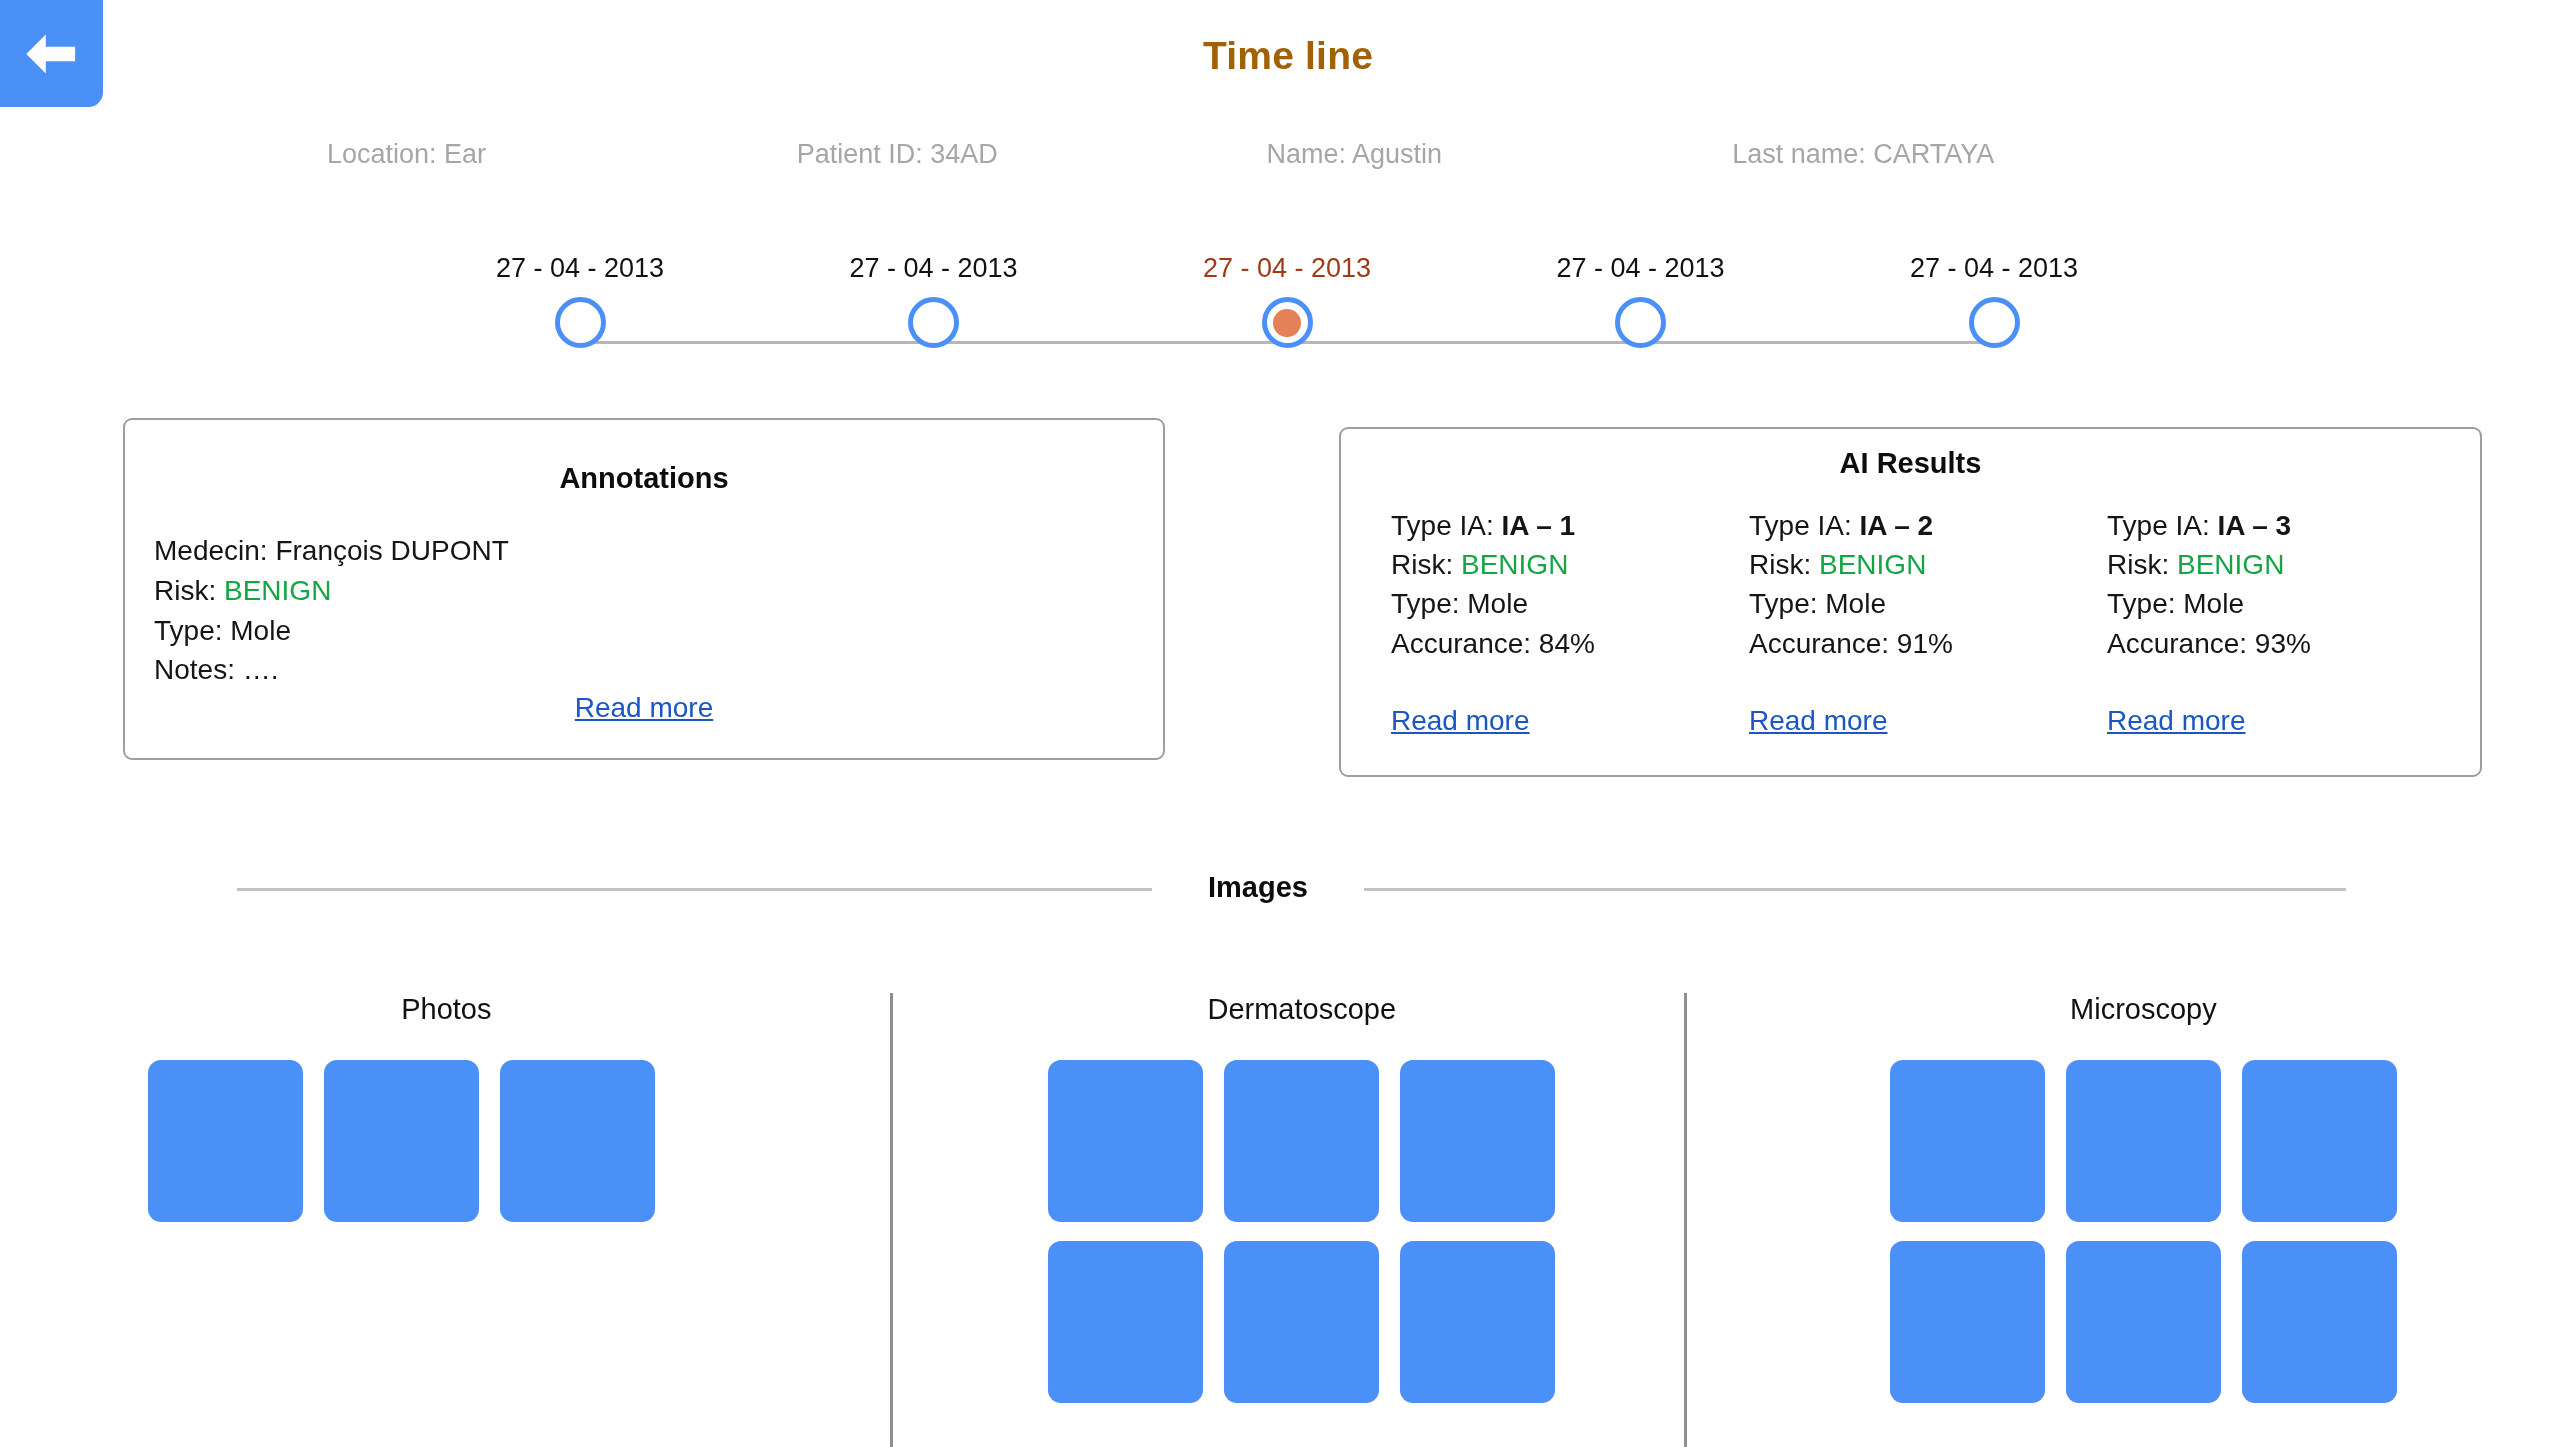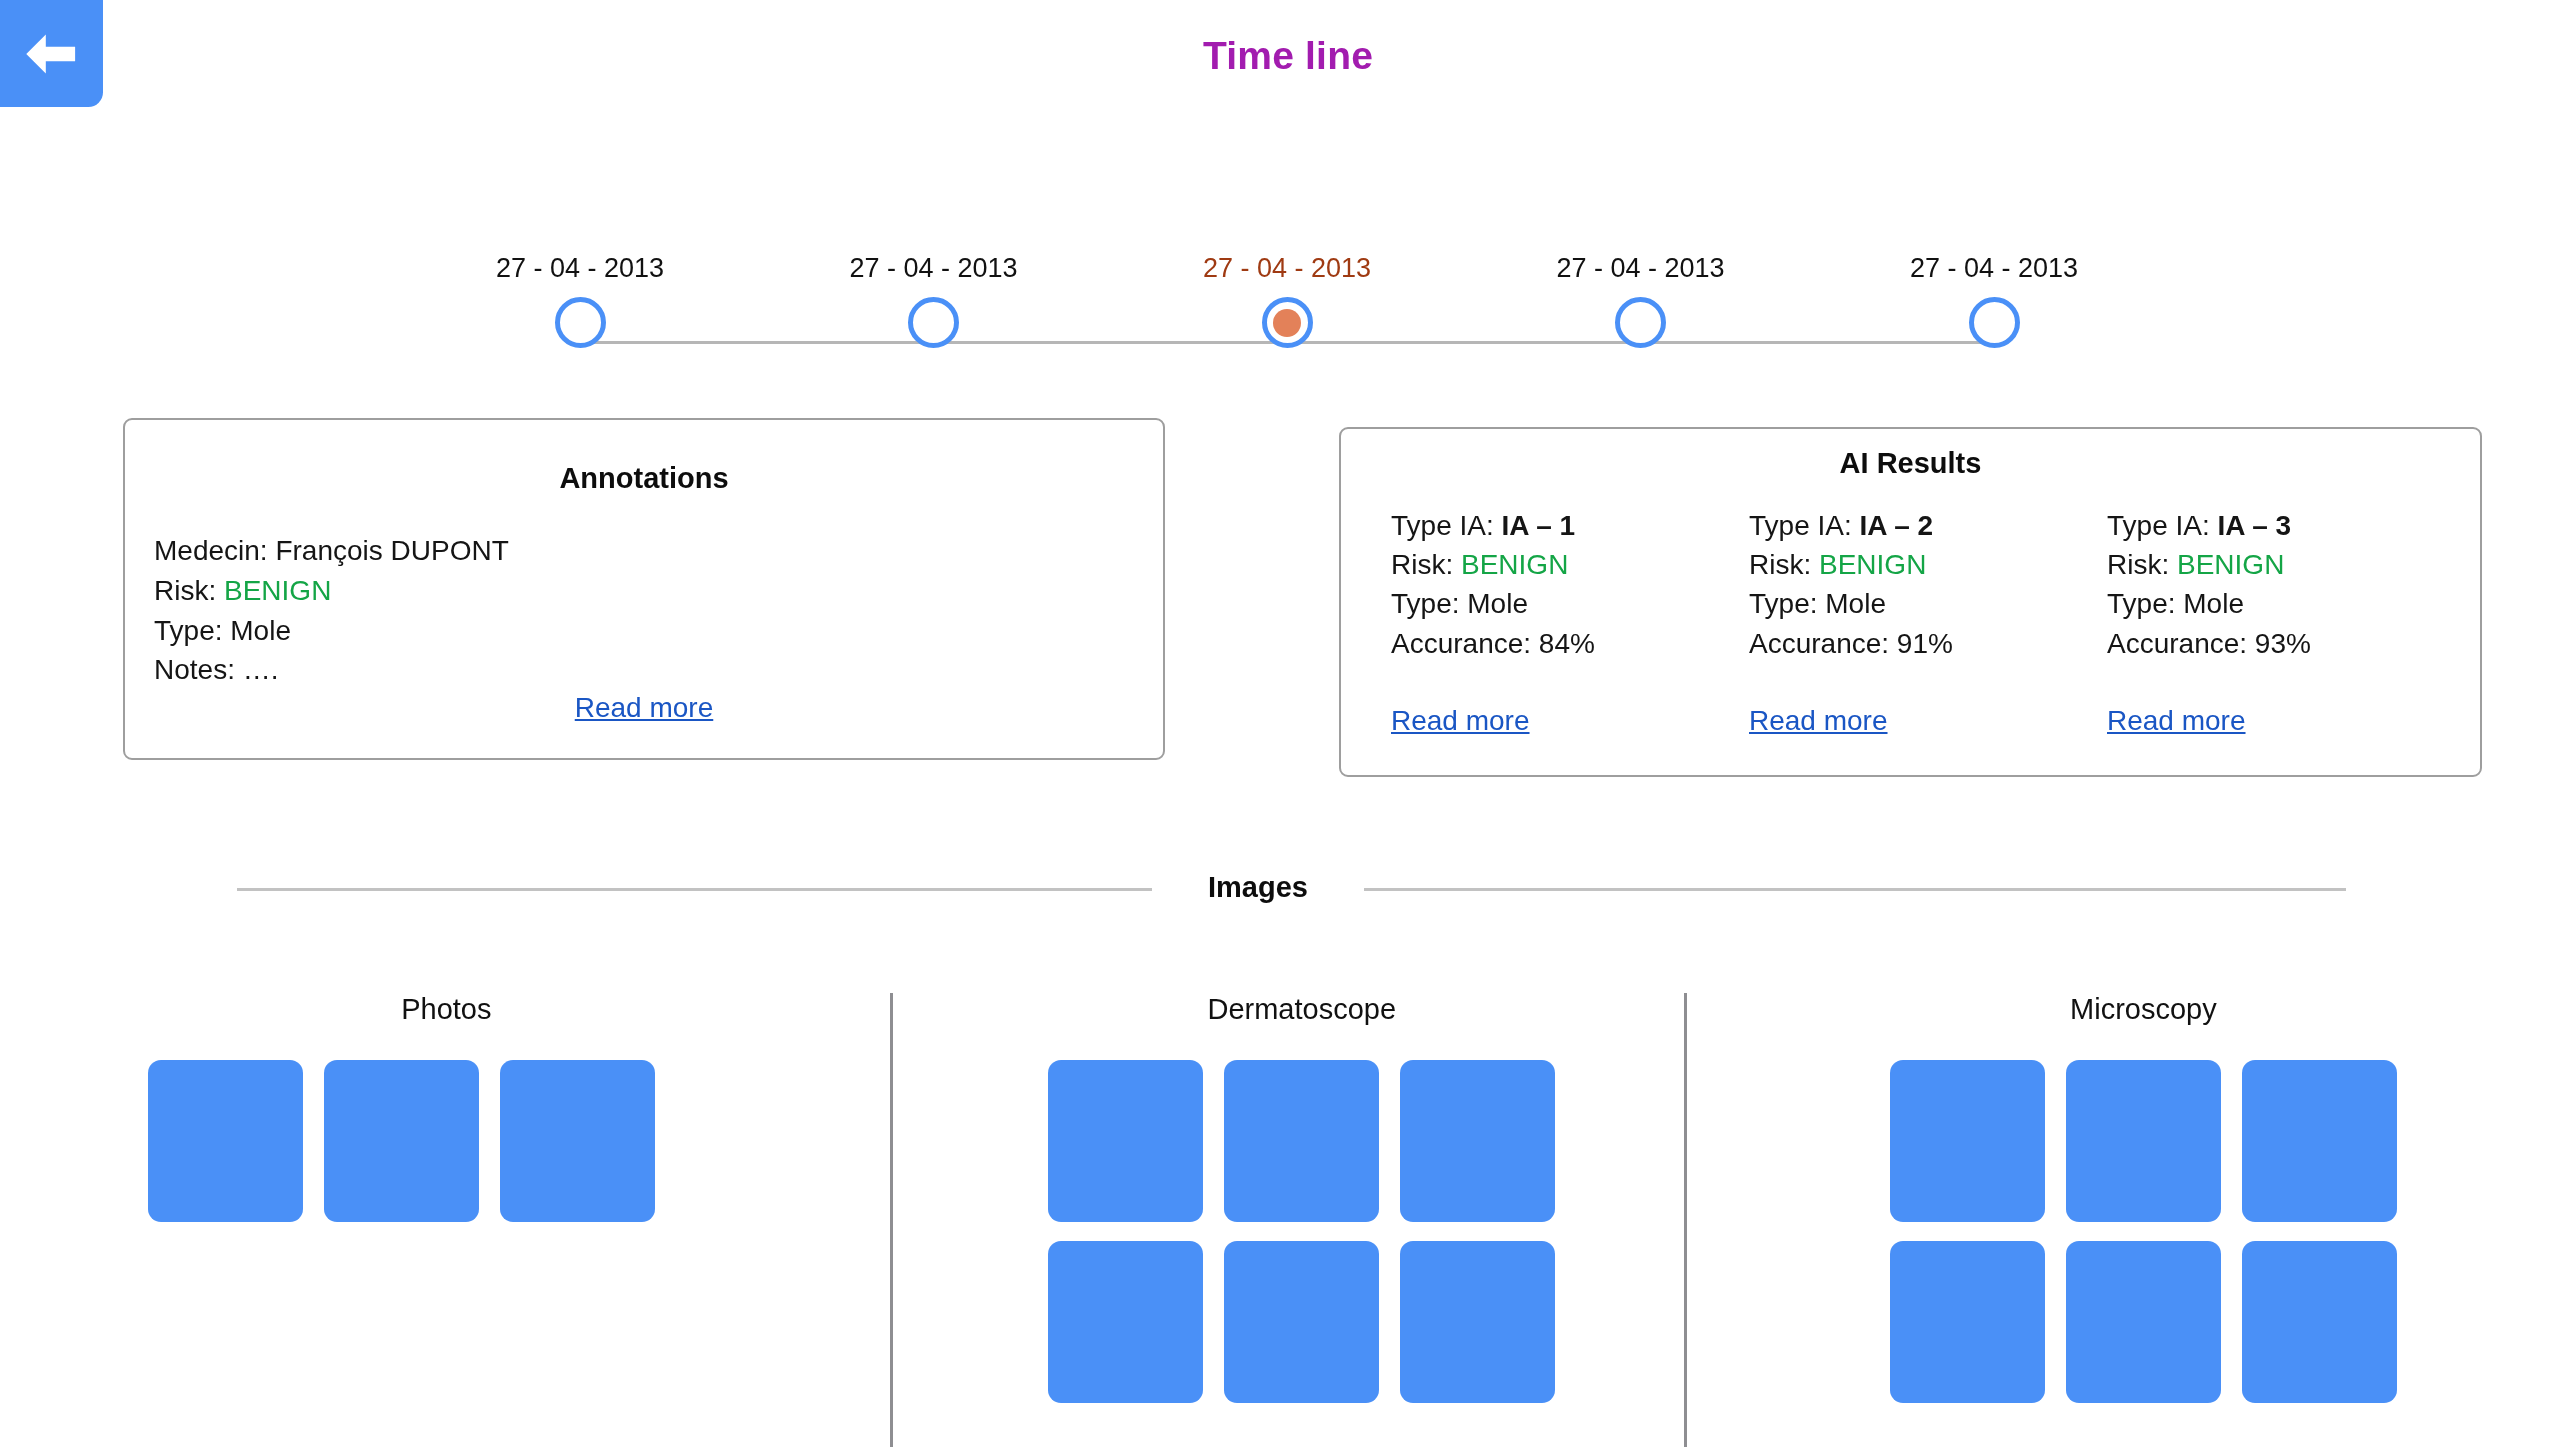--- a/index.html
+++ b/index.html
@@ -39,21 +39,21 @@
 
   
   .page-title {
     position: absolute;
     left: 0;
     top: 34px;
     width: 2576px;
     text-align: center;
     font-size: 39px;
     font-weight: bold;
-    color: #a21caf;
+    color: #a16207;
     letter-spacing: 0.2px;
   }
 
   .patient-bar {
     position: absolute;
     left: 327px;
     top: 139px;
     width: 1822px;
     display: flex;
     align-items: baseline;
@@ -285,20 +285,26 @@
   <button class="back-btn" aria-label="Back">
     <span>
       <svg width="57" height="46" viewBox="0 0 70 56" aria-hidden="true">
         <path d="M28 4 L4 28 L28 52 L28 37 L64 37 L64 19 L28 19 Z" fill="#ffffff"></path>
       </svg>
     </span>
   </button>
 
   <div class="page-title">Time line</div>
 
+  <div class="patient-bar">
+    <div class="patient-field pf-0">Location: Ear</div>
+    <div class="patient-field pf-1">Patient ID: 34AD</div>
+    <div class="patient-field pf-2">Name: Agustin</div>
+    <div class="patient-field pf-3">Last name: CARTAYA</div>
+  </div>
 
   <div class="timeline">
     <div class="tl-track"></div>
     <div class="tl-nodes">
       <div class="tl-node">
         <div class="tl-date">27 - 04 - 2013</div>
         <div class="tl-dot"></div>
       </div>
       <div class="tl-node">
         <div class="tl-date">27 - 04 - 2013</div>

